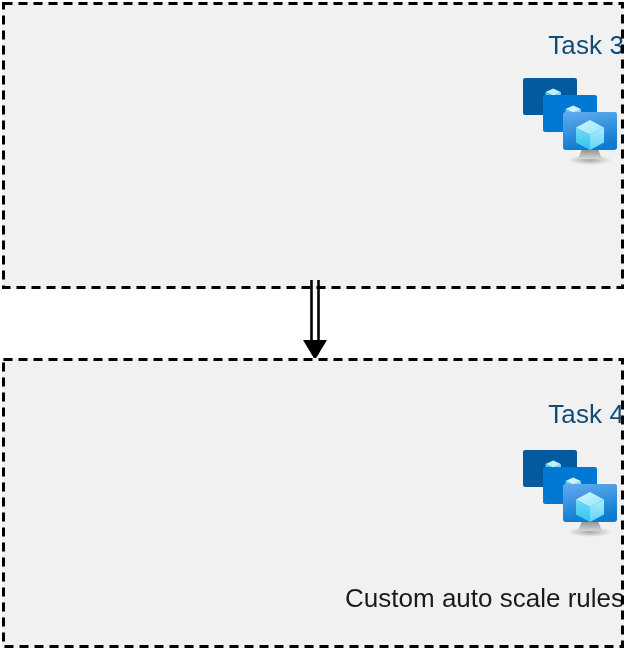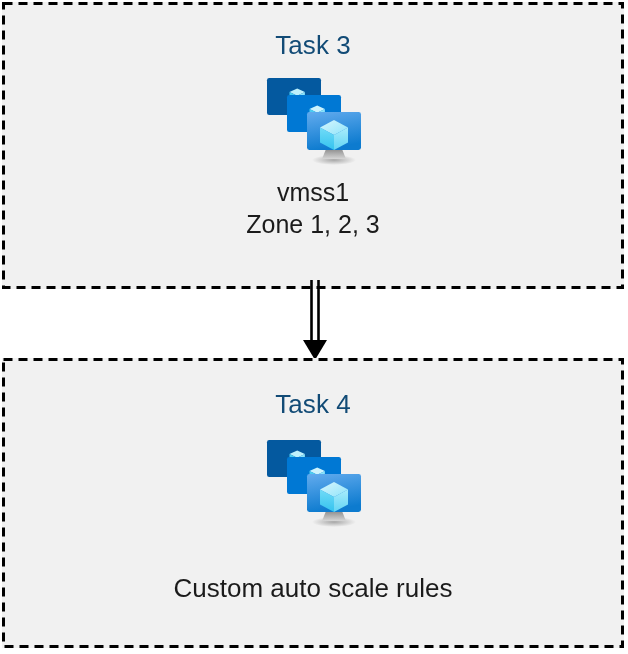--- a/index.html
+++ b/index.html
@@ -22,21 +22,21 @@
     height: 654px;
   }
 
   
   .task-box {
     position: absolute;
     background: #f1f1f1;
     box-sizing: border-box;
     display: flex;
     flex-direction: column;
-    align-items: center;
+    align-items: flex-end;
   }
   .task-box .dash-frame {
     position: absolute;
     left: 0; top: 0; right: 0; bottom: 0;
     pointer-events: none;
   }
   #task-box-3 {
     left: 2px;
     top: 2px;
     width: 622px;
@@ -51,21 +51,21 @@
 
   .task-title {
     color: #124b76;
     font-size: 26px;
     line-height: 1;
     font-weight: 400;
     letter-spacing: 0.1px;
     text-align: center;
   }
   #task-box-3 .task-title { margin-top: 30px; }
-  #task-box-4 .task-title { margin-top: 33px; }
+  #task-box-4 .task-title { margin-top: 43px; }
 
   
   .vmss-icon {
     position: relative;
     width: 110px;
     height: 100px;
   }
   #task-box-3 .vmss-icon { margin-top: 12px; }
   #task-box-4 .vmss-icon { margin-top: 15px; }
 
@@ -160,24 +160,20 @@
           <rect x="49" y="42" width="54" height="38" rx="2.4" fill="url(#frontScreen3)"></rect>
           <g transform="translate(62,50)">
             <path d="M0 7.5 L14 0 L28 7.5 L14 15 Z" fill="url(#cubeTop3)"></path>
             <path d="M0 7.5 L14 15 L14 30 L0 22.5 Z" fill="url(#cubeLeft3)"></path>
             <path d="M28 7.5 L14 15 L14 30 L28 22.5 Z" fill="url(#cubeRight3)"></path>
           </g>
         </g>
       </svg>
     </div>
 
-    <div class="caption">
-      <div>vmss1</div>
-      <div>Zone 1, 2, 3</div>
-    </div>
   </div>
 
   <div class="connector">
     <svg width="44" height="84" viewBox="0 0 44 84" aria-hidden="true">
 
       <line x1="18.5" y1="0" x2="18.5" y2="62" stroke="#000000" stroke-width="2.6"></line>
       <line x1="25.5" y1="0" x2="25.5" y2="62" stroke="#000000" stroke-width="2.6"></line>
 
       <path d="M10 60 L34 60 L22 80 Z" fill="#000000"></path>
     </svg>

